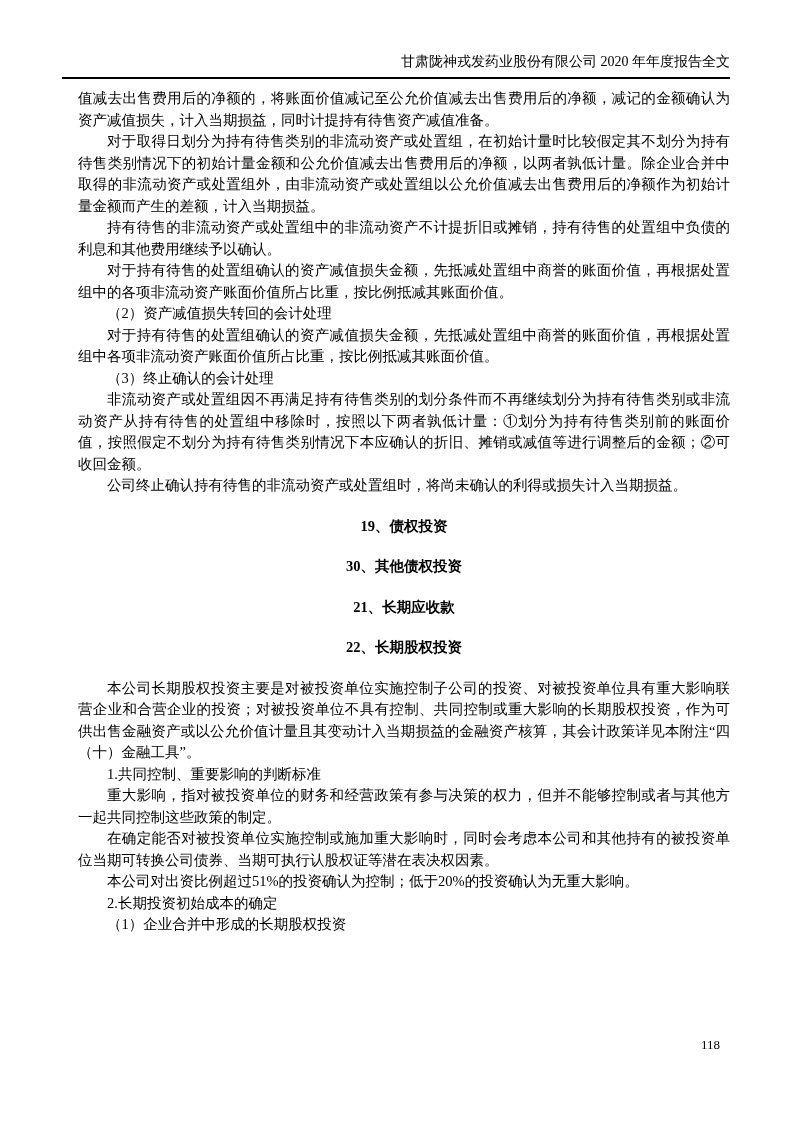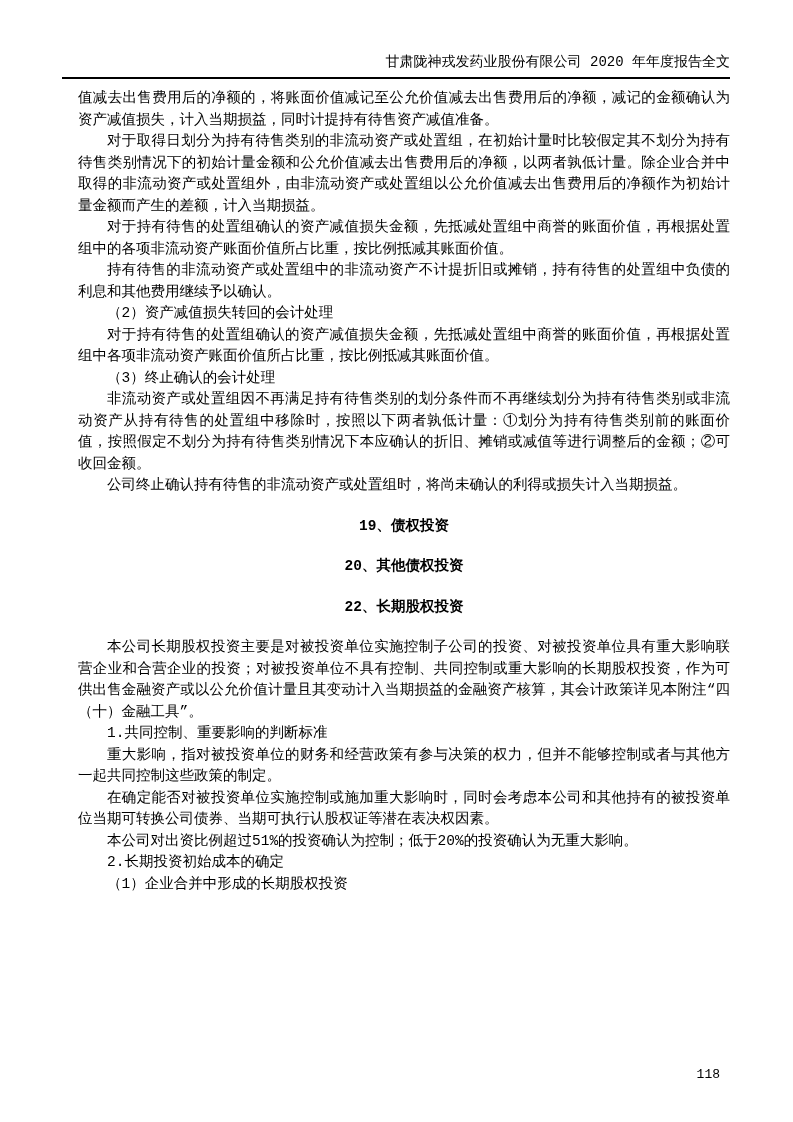--- a/index.html
+++ b/index.html
@@ -1,21 +1,21 @@
 <!DOCTYPE html>
 <html lang="zh"><head>
 <meta charset="utf-8">
 <style>
   html,body{margin:0;padding:0;background:#e8e8e8;}
   .page{
     position:relative;
     width:793px;height:1122px;
     margin:0 auto;
     background:#ffffff;
-    font-family:Liberation Mono, monospace;
+    font-family:Liberation Serif, serif;
     color:#000000;
     overflow:hidden;
   }
   .header{
     position:absolute;
     top:54px;left:62px;right:63px;
     text-align:right;
     font-size:14px;
     line-height:16px;
     padding-bottom:7px;
@@ -39,44 +39,44 @@
     font-weight:bold;
     margin:19px 0;
     text-indent:0;
     text-align:center;
   }
   .pagenum{
     position:absolute;
     top:1037px;right:73px;
     font-size:13px;
     line-height:15px;
-    margin-top:30px;
   }
 </style>
 </head>
 <body>
 
 <div class="page">
 
   <div class="header">
     <span>甘肃陇神戎发药业股份有限公司 2020 年年度报告全文</span>
   </div>
 
   <div class="body">
     <p class="no-indent">值减去出售费用后的净额的，将账面价值减记至公允价值减去出售费用后的净额，减记的金额确认为资产减值损失，计入当期损益，同时计提持有待售资产减值准备。</p>
     <p>对于取得日划分为持有待售类别的非流动资产或处置组，在初始计量时比较假定其不划分为持有待售类别情况下的初始计量金额和公允价值减去出售费用后的净额，以两者孰低计量。除企业合并中取得的非流动资产或处置组外，由非流动资产或处置组以公允价值减去出售费用后的净额作为初始计量金额而产生的差额，计入当期损益。</p>
+    <p>持有待售的非流动资产或处置组中的非流动资产不计提折旧或摊销，持有待售的处置组中负债的利息和其他费用继续予以确认。</p>
     <p>对于持有待售的处置组确认的资产减值损失金额，先抵减处置组中商誉的账面价值，再根据处置组中的各项非流动资产账面价值所占比重，按比例抵减其账面价值。</p>
-    <p>持有待售的非流动资产或处置组中的非流动资产不计提折旧或摊销，持有待售的处置组中负债的利息和其他费用继续予以确认。</p>
     <p>（2）资产减值损失转回的会计处理</p>
     <p>对于持有待售的处置组确认的资产减值损失金额，先抵减处置组中商誉的账面价值，再根据处置组中各项非流动资产账面价值所占比重，按比例抵减其账面价值。</p>
     <p>（3）终止确认的会计处理</p>
     <p>非流动资产或处置组因不再满足持有待售类别的划分条件而不再继续划分为持有待售类别或非流动资产从持有待售的处置组中移除时，按照以下两者孰低计量：①划分为持有待售类别前的账面价值，按照假定不划分为持有待售类别情况下本应确认的折旧、摊销或减值等进行调整后的金额；②可收回金额。</p>
     <p>公司终止确认持有待售的非流动资产或处置组时，将尚未确认的利得或损失计入当期损益。</p>
     <h2 class="sec">19、债权投资</h2>
-    <h2 class="sec">20、其他债权投资</h2>
+    <h2 class="sec">30、其他债权投资</h2>
+    <h2 class="sec">21、长期应收款</h2>
     <h2 class="sec">22、长期股权投资</h2>
     <p>本公司长期股权投资主要是对被投资单位实施控制子公司的投资、对被投资单位具有重大影响联营企业和合营企业的投资；对被投资单位不具有控制、共同控制或重大影响的长期股权投资，作为可供出售金融资产或以公允价值计量且其变动计入当期损益的金融资产核算，其会计政策详见本附注“四（十）金融工具”。</p>
     <p>1.共同控制、重要影响的判断标准</p>
     <p>重大影响，指对被投资单位的财务和经营政策有参与决策的权力，但并不能够控制或者与其他方一起共同控制这些政策的制定。</p>
     <p>在确定能否对被投资单位实施控制或施加重大影响时，同时会考虑本公司和其他持有的被投资单位当期可转换公司债券、当期可执行认股权证等潜在表决权因素。</p>
     <p>本公司对出资比例超过51%的投资确认为控制；低于20%的投资确认为无重大影响。</p>
     <p>2.长期投资初始成本的确定</p>
     <p>（1）企业合并中形成的长期股权投资</p>
   </div>
 

